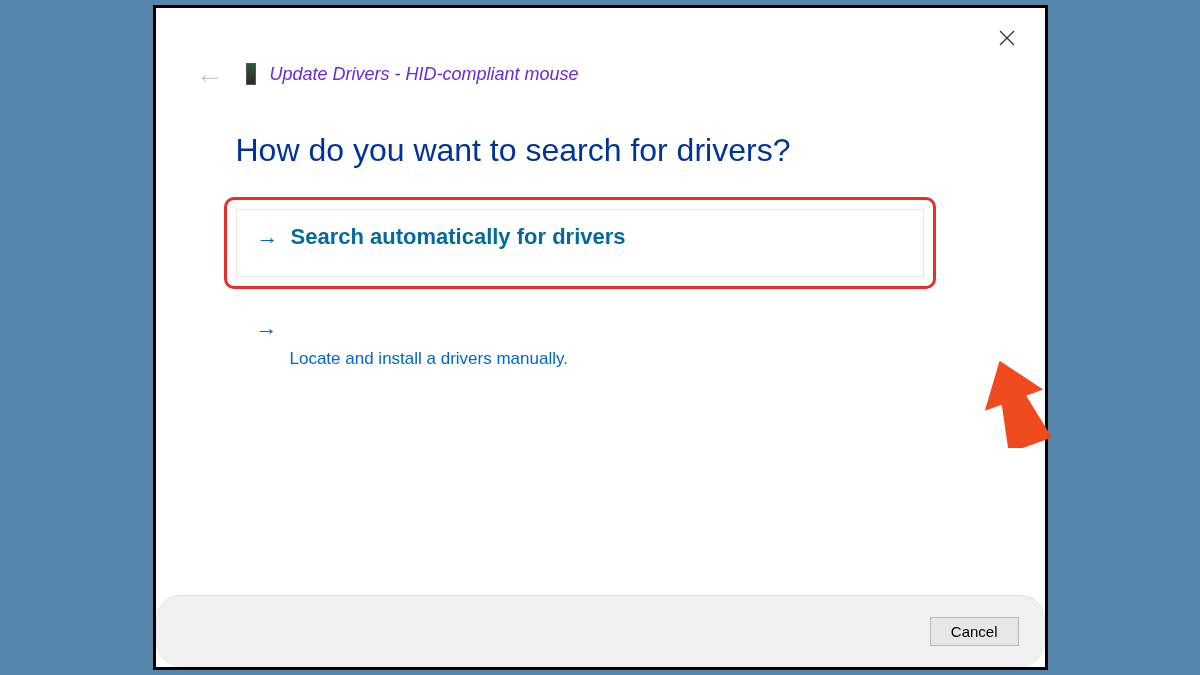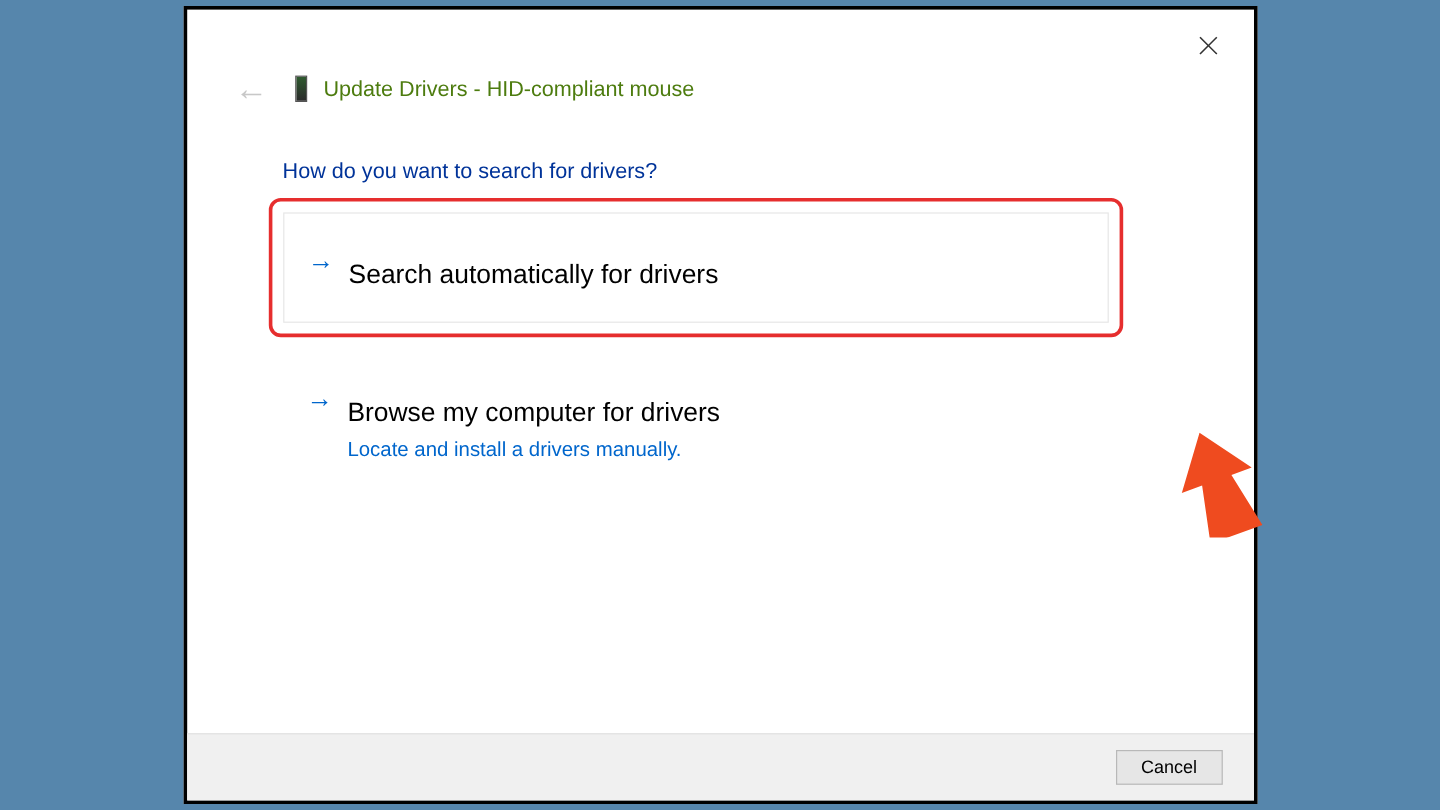--- a/index.html
+++ b/index.html
@@ -47,32 +47,33 @@
     }
     .device-icon {
       width: 10px;
       height: 22px;
       background: linear-gradient(#2f5a2f, #2a2a2a);
       border: 1px solid #555;
       margin-left: 8px;
     }
     .window-title {
       font-size: 18px;
-      color: #4d7c0f;
+      color: #6d28d9;
       font-weight: 400;
+      font-style: italic;
     }
     .content {
       padding: 44px 0 0 80px;
       flex: 1;
     }
     .question {
       color: #003399;
-      font-size: 18px;
+      font-size: 32px;
       font-weight: 400;
-      margin-bottom: 24px;
+      margin-bottom: 40px;
     }
     .option-wrap {
       width: 688px;
       position: relative;
     }
     .highlight-box {
       position: absolute;
       inset: -12px;
       border: 3px solid #e62e2e;
       border-radius: 10px;
@@ -94,47 +95,47 @@
     .opt-title-row {
       display: flex;
       align-items: center;
       gap: 12px;
     }
     .opt-arrow {
       color: #0066cc;
       font-size: 22px;
     }
     .opt-title {
-      color: #000000;
+      color: #0369a1;
       font-size: 22px;
-      font-weight: 400;
-      margin-top: 24px;
+      font-weight: 700;
     }
     .opt-desc {
       color: #0066cc;
       font-size: 17px;
       margin: 6px 0 0 34px;
       line-height: 1.45;
       max-width: 590px;
     }
     .pointer-arrow {
       position: absolute;
       left: 820px;
       top: 350px;
       width: 78px;
       height: 90px;
     }
     .footer {
-      height: 56px;
+      height: 72px;
       border-top: 1px solid #e0e0e0;
       background: #f0f0f0;
       display: flex;
       align-items: center;
       justify-content: flex-end;
       padding-right: 26px;
+      border-radius: 24px;
     }
     .cancel-btn {
       background: #e6e6e6;
       border: 1px solid #b8b8b8;
       padding: 5px 20px;
       font-size: 15px;
       font-family: inherit;
       cursor: pointer;
     }
   </style>
@@ -165,21 +166,20 @@
         <div class="opt-title-row">
           <span class="opt-arrow">→</span>
           <span class="opt-title">Search automatically for drivers</span>
         </div>
       </div>
     </div>
 
     <div class="option-plain">
       <div class="opt-title-row">
         <span class="opt-arrow">→</span>
-        <span class="opt-title">Browse my computer for drivers</span>
       </div>
       <div class="opt-desc">Locate and install a drivers manually.</div>
     </div>
   </div>
 
   <svg class="pointer-arrow" viewBox="0 0 78 90">
     <polygon points="39,0 70,42 52,42 62,90 16,90 26,42 8,42" fill="#ef4b1f" transform="rotate(-20 39 45)"></polygon>
   </svg>
 
   <div class="footer">

